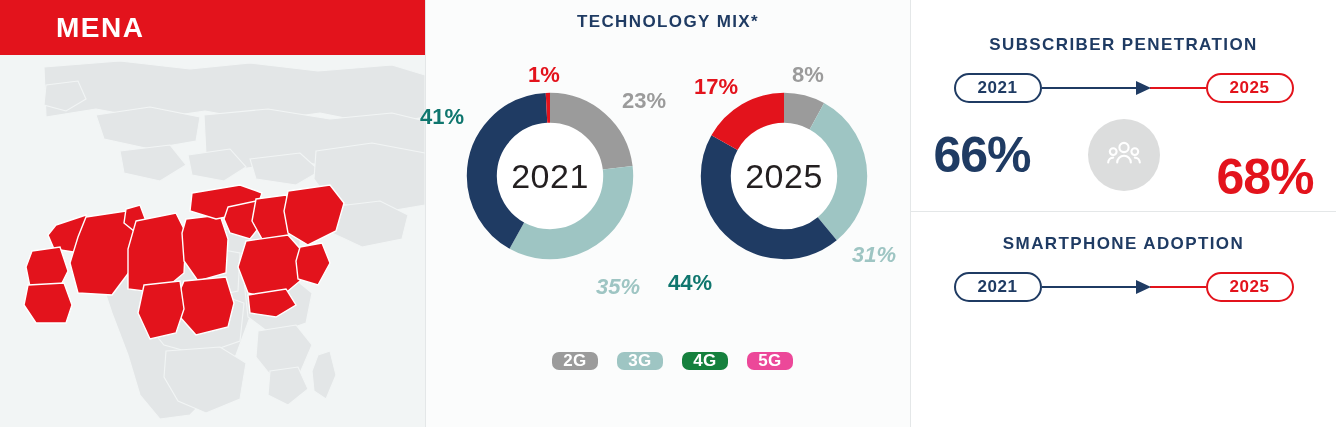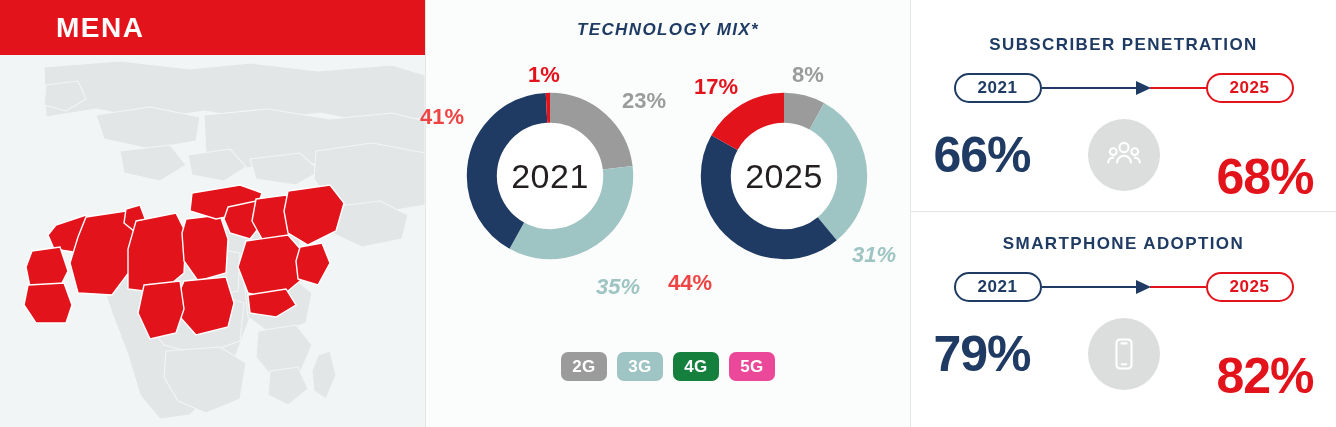--- a/index.html
+++ b/index.html
@@ -62,21 +62,21 @@
     width: 484px; height: 427px;
     background: #fbfcfc;
   }
   .section-title {
     text-align: center;
     color: #1f3b63;
     font-size: 17px;
     font-weight: bold;
     letter-spacing: 1.4px;
   }
-  .tech-title { padding-top: 20px; font-style: italic; }
+  .tech-title { padding-top: 12px; }
   .donut-row {
     position: absolute;
     left: 0; top: 66px;
     width: 484px; height: 270px;
   }
   .donut-block {
     position: absolute;
     width: 232px; height: 270px;
   }
   .donut-2021 { left: 6px; }
@@ -98,42 +98,43 @@
     letter-spacing: 0.5px;
   }
   .slice-label {
     position: absolute;
     font-size: 22px;
     font-weight: bold;
     white-space: nowrap;
   }
   .lbl-2g { color: #9b9b9b; }
   .lbl-3g { color: #9ec5c3; font-style: italic; }
-  .lbl-4g { color: #ef4444; }
+  .lbl-4g { color: #0f766e; }
   .lbl-5g { color: #e3131c; }
 
   .legend-row {
     position: absolute;
     left: 0; top: 352px;
     width: 484px;
     display: flex;
     justify-content: center;
     gap: 10px;
   }
   .legend-pill {
     min-width: 46px;
-    height: 29px;
+    height: 18px;
     border-radius: 7px;
     display: flex;
     align-items: center;
     justify-content: center;
     color: #ffffff;
     font-size: 17px;
     font-weight: bold;
     letter-spacing: 0.5px;
+    margin-left: 9px;
   }
 
   
   .kpi-column {
     position: absolute;
     left: 911px; top: 0;
     width: 425px; height: 427px;
     background: #ffffff;
   }
   .kpi-panel {
@@ -414,32 +415,17 @@
         <div class="track-line track-line-end"></div>
         <div class="track-arrow"></div>
         <div class="year-pill year-pill-start">
           <span>2021</span>
         </div>
         <div class="year-pill year-pill-end">
           <span>2025</span>
         </div>
       </div>
 
-      <div class="kpi-values">
-        <div class="kpi-value kpi-value-start">79%</div>
-
-        <div class="kpi-icon-circle">
-          <svg width="40" height="40" viewBox="0 0 40 40">
-            <g fill="none" stroke="#ffffff" stroke-width="2.1" stroke-linecap="round" stroke-linejoin="round">
-              <rect x="12.5" y="5.5" width="15" height="29" rx="3.4"></rect>
-              <line x1="17.4" y1="9.4" x2="22.6" y2="9.4"></line>
-              <line x1="17.8" y1="30.2" x2="22.2" y2="30.2"></line>
-            </g>
-          </svg>
-        </div>
-
-        <div class="kpi-value kpi-value-end">82%</div>
-      </div>
     </div>
   </div>
   <div class="panel-divider-h"></div>
 
 </div>
 
 </body></html>

